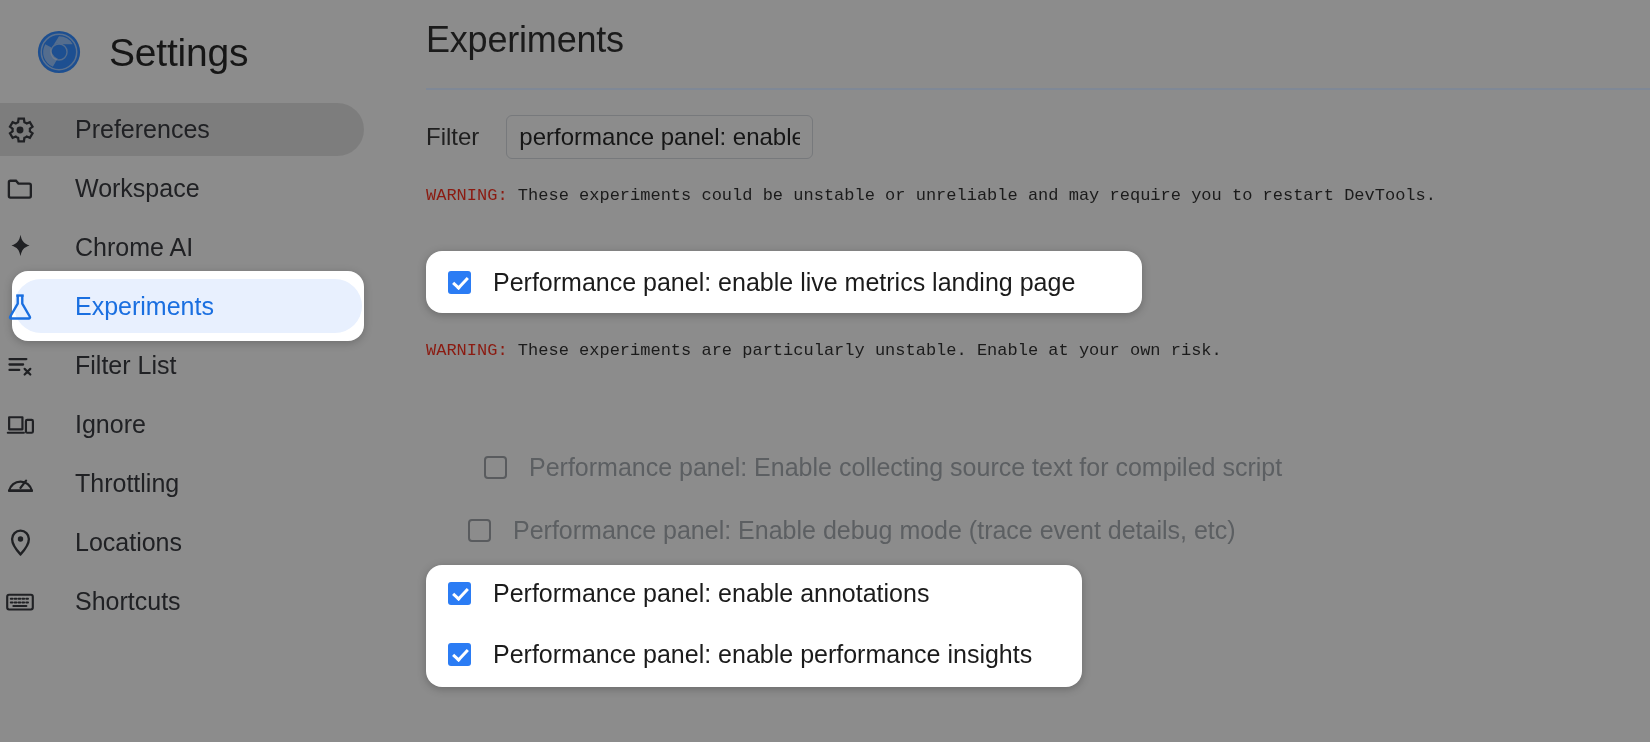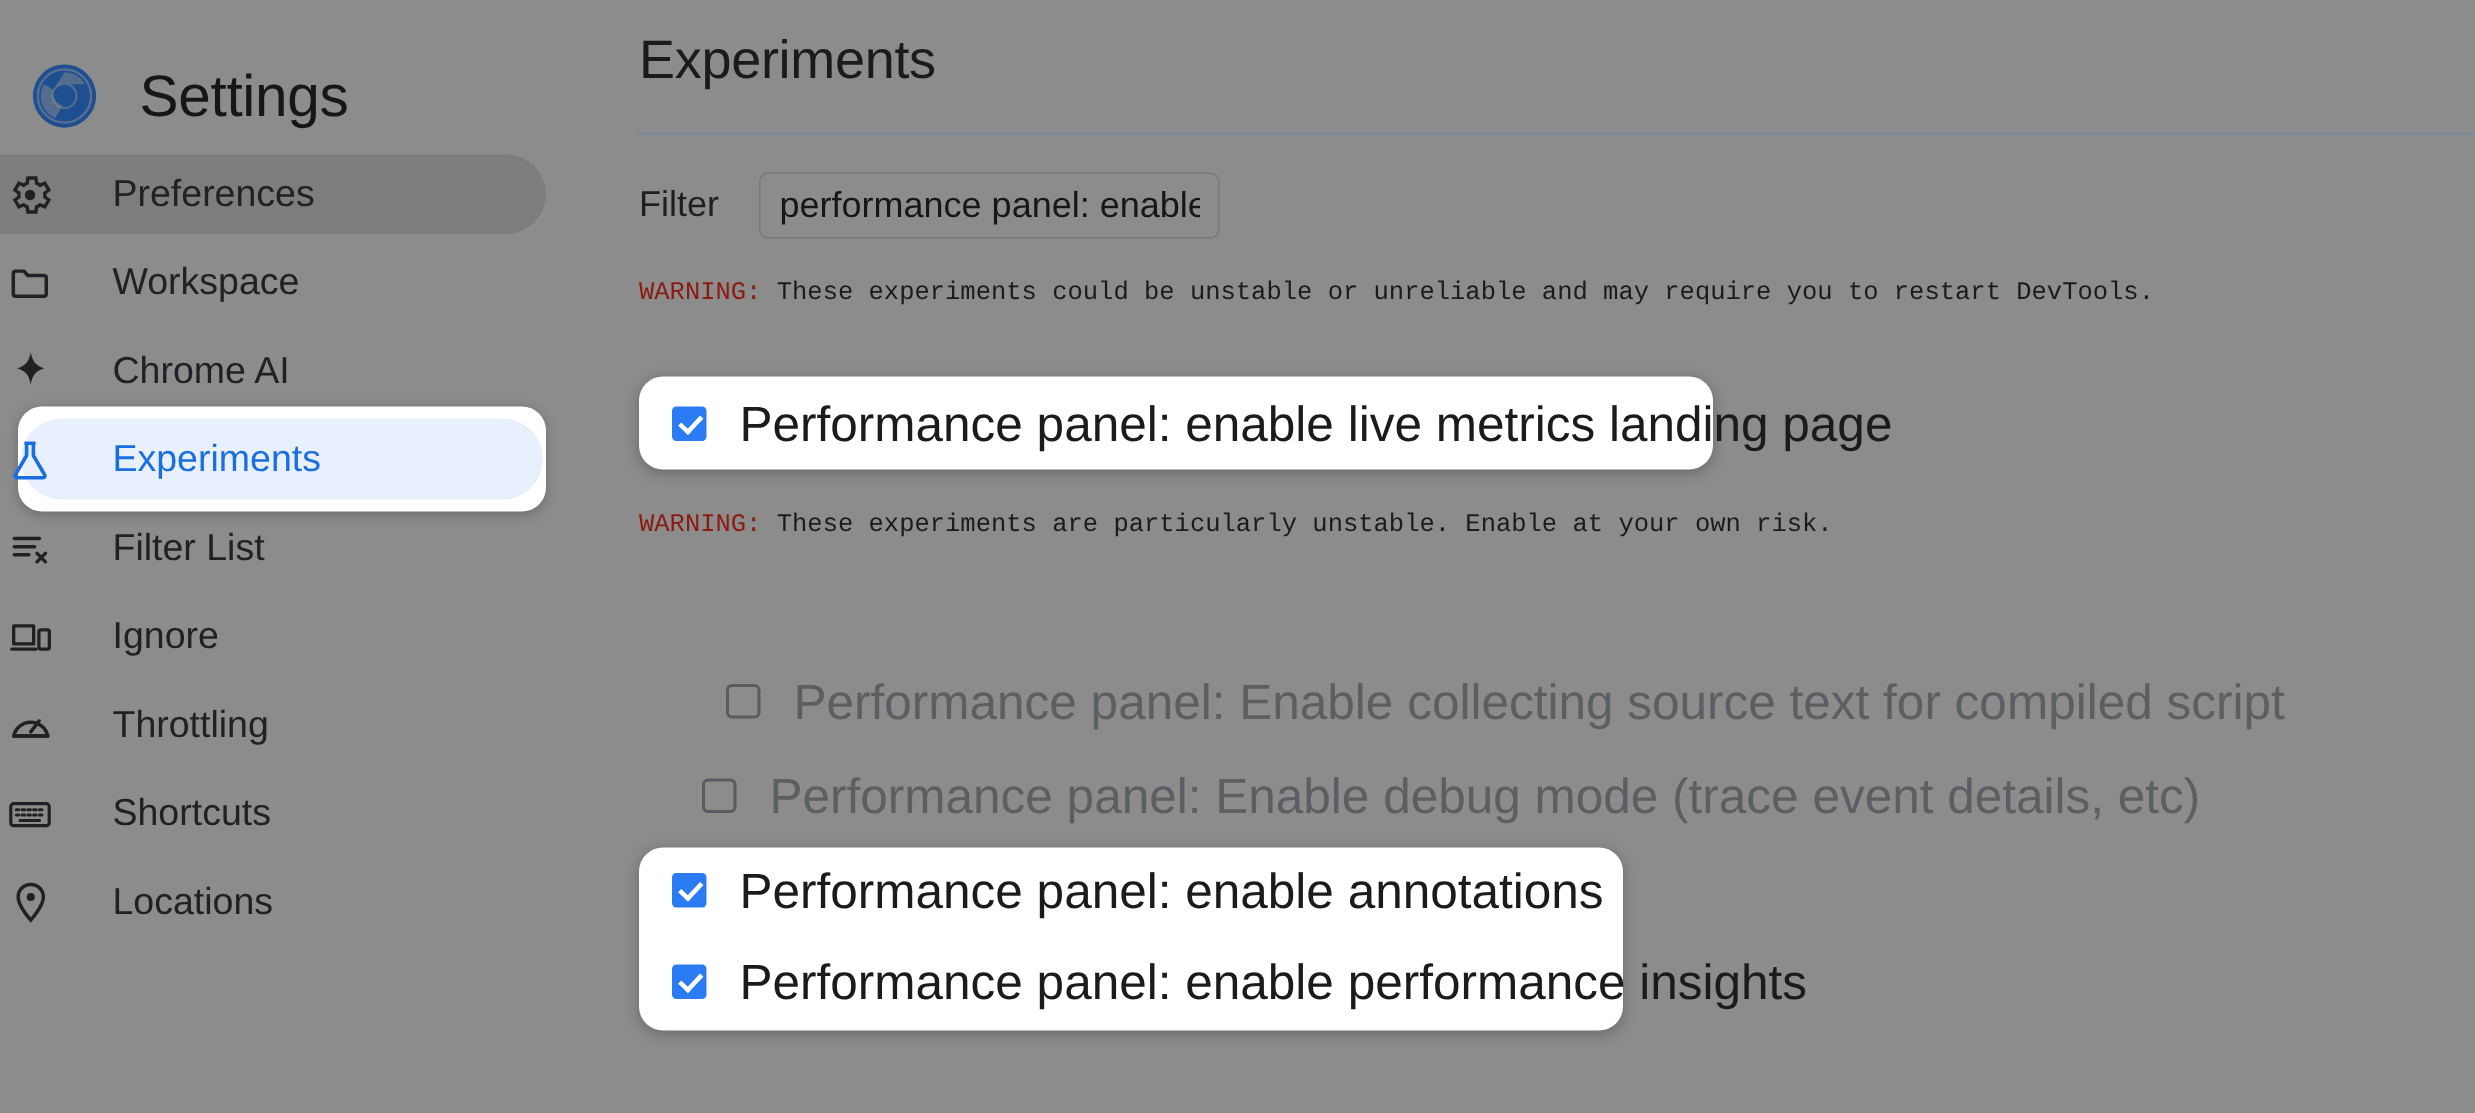--- a/index.html
+++ b/index.html
@@ -19,26 +19,26 @@
 
   
   #sidebar {
     position: absolute;
     left: 0; top: 0;
     width: 412px;
     height: 742px;
   }
   #brand {
     position: absolute;
-    left: 0; top: 16px;
+    left: 0; top: 4px;
     height: 96px;
     width: 412px;
     display: flex;
     align-items: center;
-    padding-left: 20px;
+    padding-left: 36px;
   }
   #brand .logo {
     width: 46px; height: 46px;
     flex: 0 0 46px;
     display: block;
   }
   #brand .title {
     margin-left: 27px;
     font-size: 39px;
     color: #161616;
@@ -203,21 +203,21 @@
 
   .exp-row {
     position: absolute;
     display: flex;
     align-items: center;
     height: 40px;
     cursor: pointer;
   }
   .exp-row .label {
     margin-left: 22px;
-    font-size: 33px;
+    font-size: 25px;
     line-height: 1;
     color: #1b1b1b;
     white-space: nowrap;
   }
   .exp-row.disabled { cursor: default; }
   .exp-row.disabled .label { color: #5c5f62; }
 
   
   .cb {
     width: 23px;
@@ -347,37 +347,37 @@
             <path d="M3.2 17.6h17.6"></path>
             <path d="M12 15.4l4.3-5.6" stroke-width="1.8"></path>
           </svg>
         </span>
         <span class="nav-label">Throttling</span>
       </div>
 
       <div class="nav-item">
         <span class="pill"></span>
         <span class="nav-icon">
+          <svg width="31" height="31" viewBox="0 0 24 24" fill="none" stroke="currentColor" stroke-width="1.8">
+            <path d="M12 2.8c-3.6 0-6.5 2.9-6.5 6.5 0 4.9 6.5 11.9 6.5 11.9s6.5-7 6.5-11.9c0-3.6-2.9-6.5-6.5-6.5z"></path>
+            <circle cx="12" cy="9.3" r="2.1" fill="currentColor" stroke="none"></circle>
+          </svg>
+        </span>
+        <span class="nav-label">Locations</span>
+      </div>
+
+      <div class="nav-item">
+        <span class="pill"></span>
+        <span class="nav-icon">
           <svg width="32" height="32" viewBox="0 0 24 24" fill="none" stroke="currentColor" stroke-width="1.6">
             <rect x="2.4" y="6.6" width="19.2" height="11" rx="1.4"></rect>
             <path d="M5.1 9.6h1.3M8 9.6h1.3M10.9 9.6h1.3M13.8 9.6h1.3M16.7 9.6h1.3M5.1 12.3h1.3M8 12.3h1.3M10.9 12.3h1.3M13.8 12.3h1.3M16.7 12.3h1.3M7 15h9.8" stroke-linecap="round" stroke-width="1.5"></path>
           </svg>
         </span>
         <span class="nav-label">Shortcuts</span>
-      </div>
-
-      <div class="nav-item">
-        <span class="pill"></span>
-        <span class="nav-icon">
-          <svg width="31" height="31" viewBox="0 0 24 24" fill="none" stroke="currentColor" stroke-width="1.8">
-            <path d="M12 2.8c-3.6 0-6.5 2.9-6.5 6.5 0 4.9 6.5 11.9 6.5 11.9s6.5-7 6.5-11.9c0-3.6-2.9-6.5-6.5-6.5z"></path>
-            <circle cx="12" cy="9.3" r="2.1" fill="currentColor" stroke="none"></circle>
-          </svg>
-        </span>
-        <span class="nav-label">Locations</span>
       </div>
 
     </div>
   </div>
 
   <div id="main">
 
     <div id="page-title">Experiments</div>
     <div id="title-divider"></div>
 

